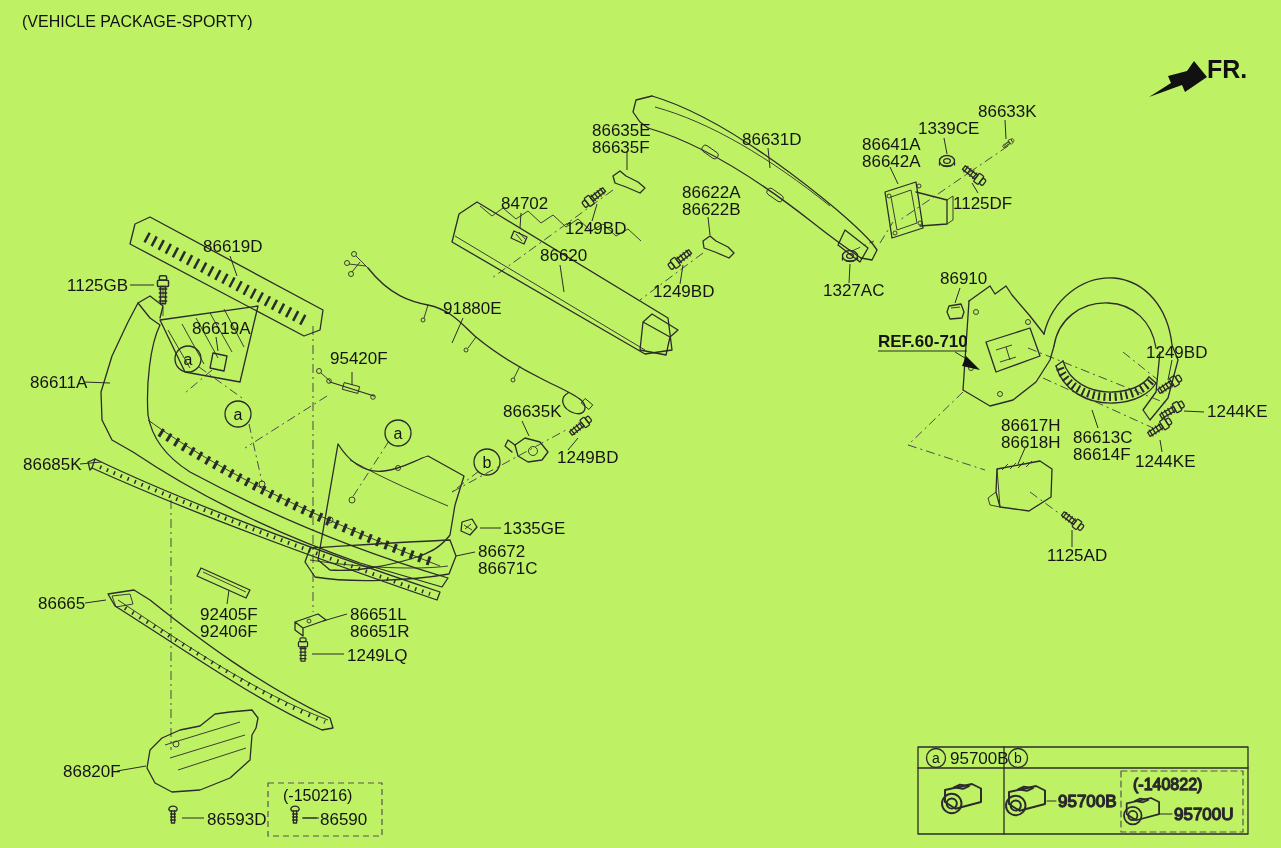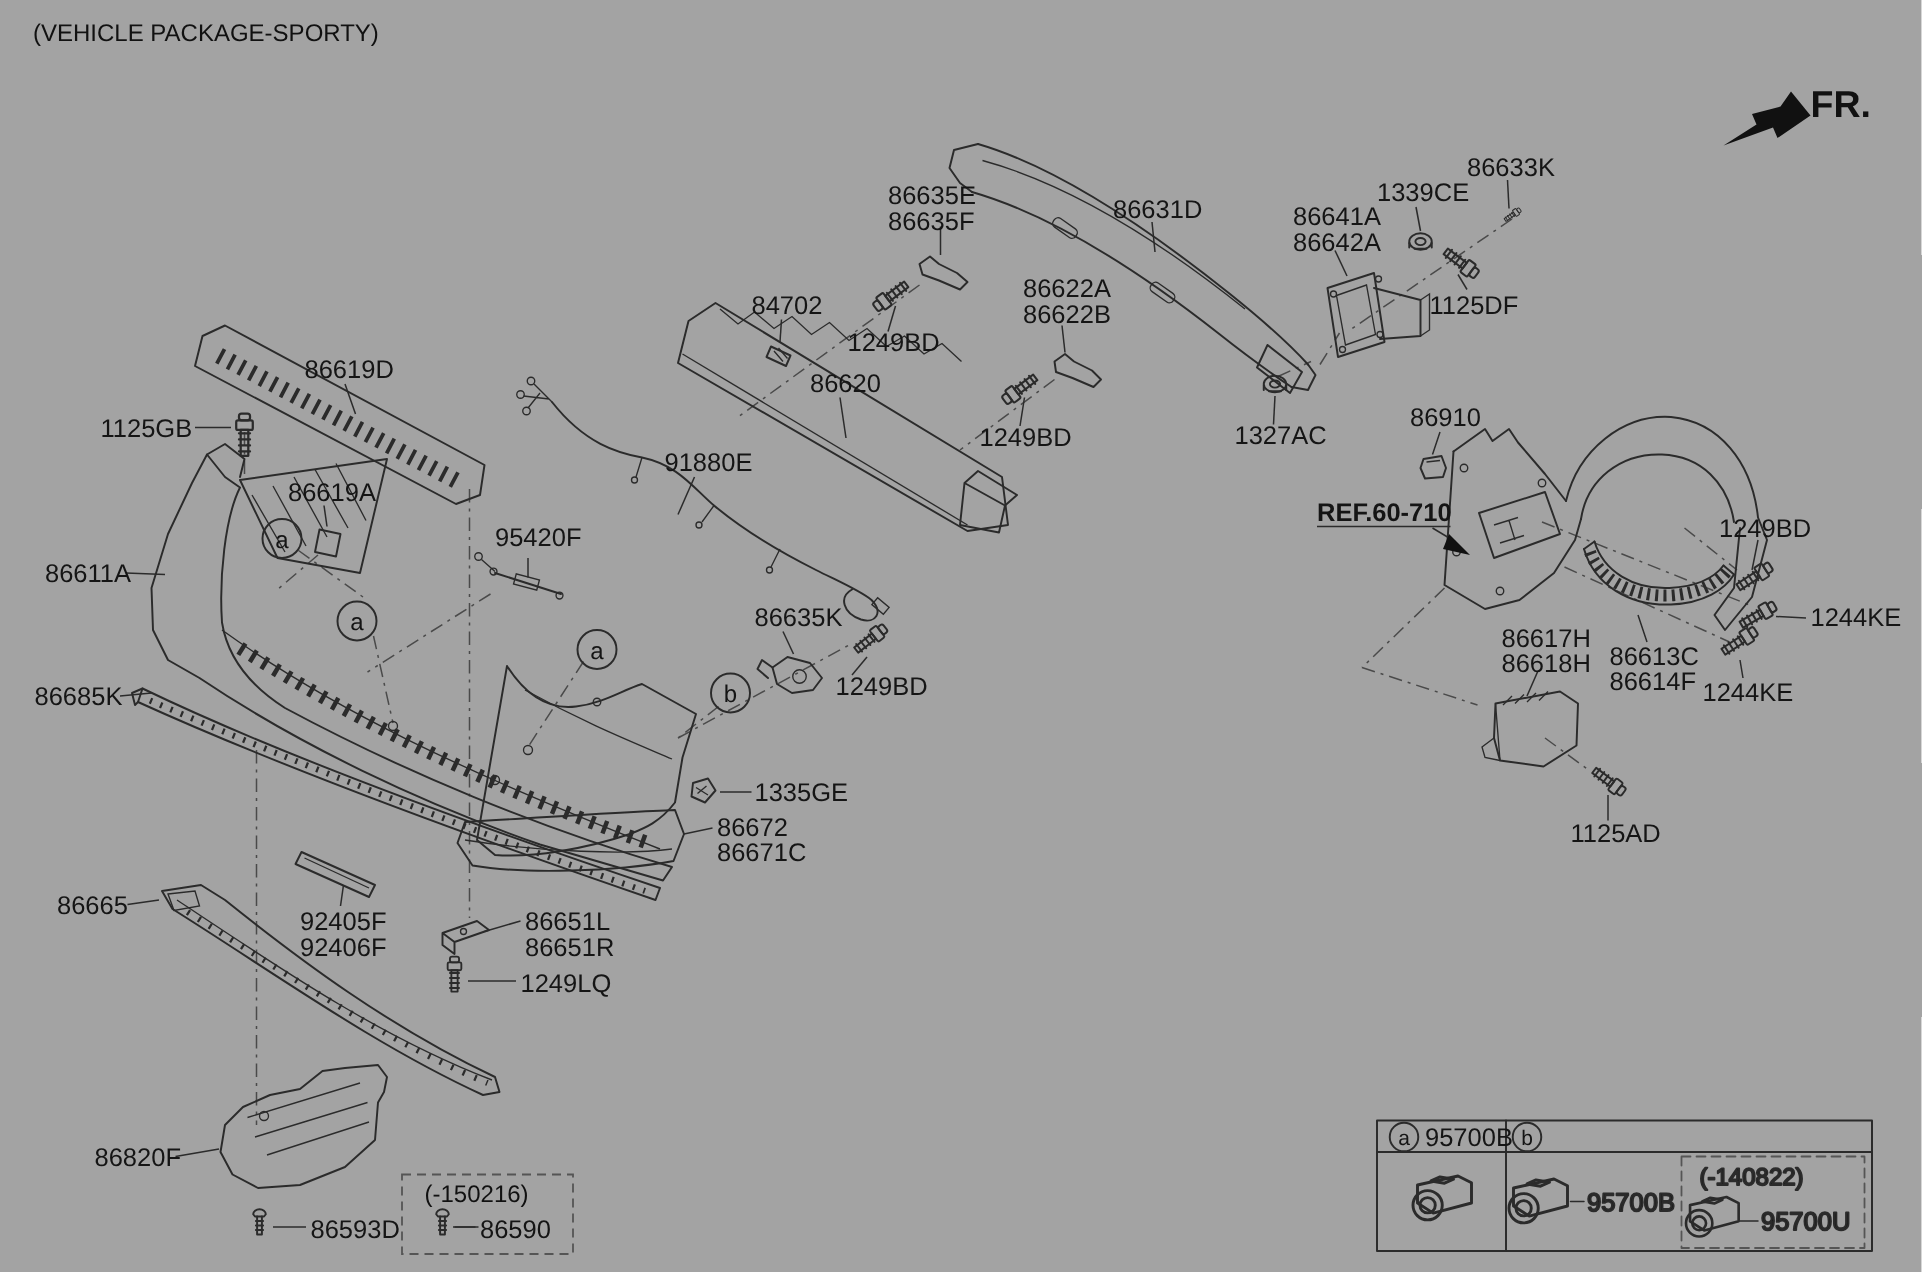--- a/index.html
+++ b/index.html
@@ -1,16 +1,16 @@
 <!DOCTYPE html>
 <html><head>
 <meta charset="utf-8">
 <style>
   html,body{margin:0;padding:0;background:#fff;}
-  .stage{position:relative;width:1281px;height:848px;background:#a3a3a3;overflow:hidden;
+  .stage{position:relative;width:1281px;height:848px;background:#bef264;overflow:hidden;
          font-family:"Liberation Sans",sans-serif;}
   svg{position:absolute;left:0;top:0;}
   .art{stroke:#2b2b2b;fill:none;stroke-width:1.3;stroke-linejoin:round;stroke-linecap:round;}
   .thin{stroke:#2b2b2b;fill:none;stroke-width:.9;}
   .leader{stroke:#2b2b2b;fill:none;stroke-width:1;}
   .dashdot{stroke:#4a4a4a;fill:none;stroke-width:1;stroke-dasharray:9 4 2 4;}
   .dashedbox{stroke:#555;fill:none;stroke-width:1.2;stroke-dasharray:6 4;}
   .slotrow{stroke:#2b2b2b;fill:none;stroke-linecap:butt;}
   .fill{fill:#111;stroke:none;}
   .lbl{font:17px "Liberation Sans",sans-serif;fill:#151515;}

